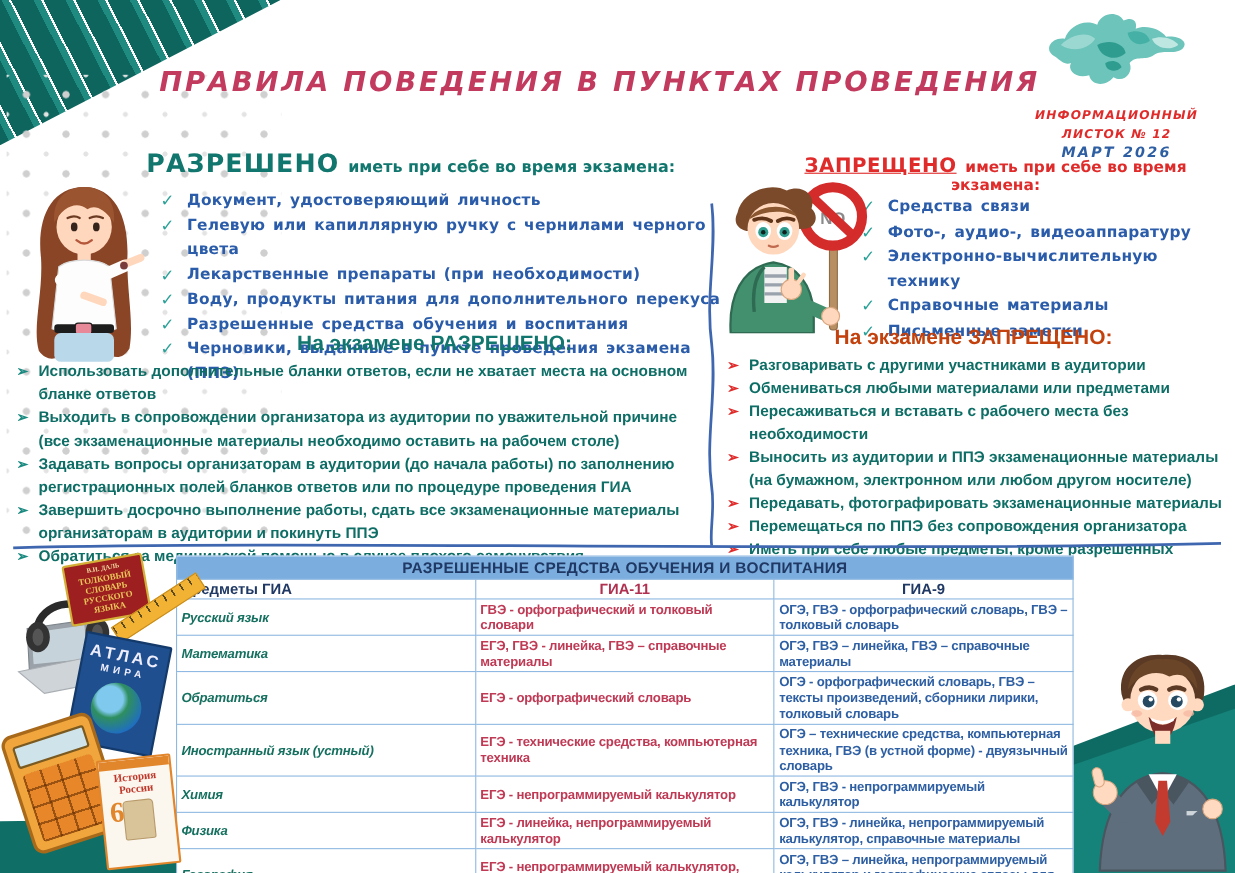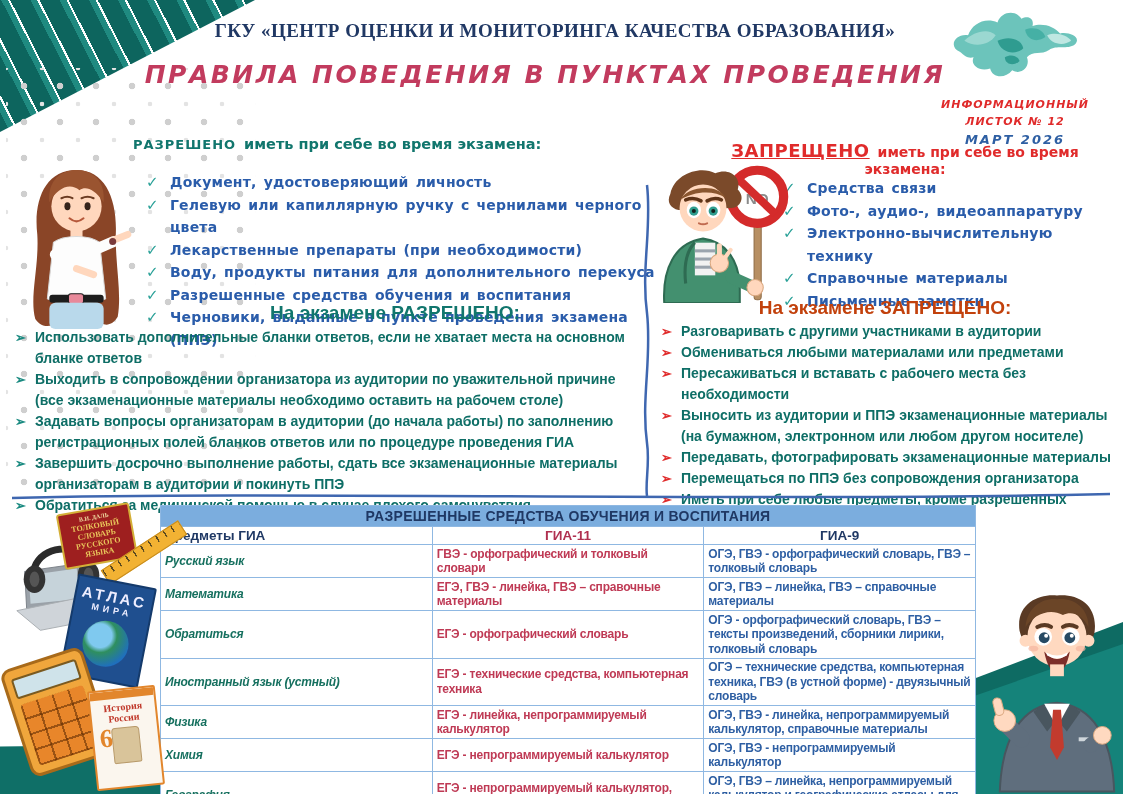--- a/index.html
+++ b/index.html
@@ -35,21 +35,21 @@
   .infobox{position:absolute;right:8px;top:4px;width:200px;text-align:center;z-index:2;}
   .infobox .map{display:block;margin:0 auto;}
   .info-red{font-family:"DejaVu Sans",sans-serif;font-style:italic;font-weight:bold;font-size:11px;
     color:#e02b2b;letter-spacing:1px;line-height:17px;}
   .info-date{font-family:"DejaVu Sans",sans-serif;font-style:italic;font-weight:bold;font-size:13px;
     color:#2e5fa3;letter-spacing:2px;line-height:17px;margin-top:1px;}
 
   
   .sec-head{position:absolute;z-index:2;font-family:"DejaVu Sans",sans-serif;font-weight:bold;}
   .allowed-head{left:133px;top:136px;color:#11766d;font-size:14.5px;}
-  .allowed-head .strong{font-size:13px;letter-spacing:1px;margin-right:8px;text-align:center;}
+  .allowed-head .strong{font-size:23px;letter-spacing:1px;margin-right:8px;text-align:center;}
   .forbidden-head{left:690px;top:140px;width:430px;text-align:center;color:#e02b2b;font-size:14px;}
   .forbidden-head .strong{font-size:18px;letter-spacing:.5px;text-decoration:underline;margin-right:8px;}
 
   
   ul.plain{list-style:none;margin:0;padding:0;position:absolute;z-index:2;}
   .check-list li{position:relative;padding-left:24px;
     font-family:"DejaVu Sans",sans-serif;font-weight:bold;color:#2a5caa;
     font-size:14px;line-height:22.5px;letter-spacing:.2px;word-spacing:2px;}
   .check-list .check{position:absolute;left:0;top:0;color:#2aa198;font-size:15px;}
   .list-allowed{left:146px;top:171px;width:510px;}
@@ -128,21 +128,20 @@
 
   <div class="corner-tl"></div>
   <div class="dots"></div>
   <div class="band-bottom-white"></div>
   <div class="band-bottom"></div>
   <div class="band-line"></div>
   <div class="wedge-br-white"></div>
   <div class="wedge-br"></div>
   <div class="wedge-br2"></div>
 
-  <div class="org">ГКУ «ЦЕНТР ОЦЕНКИ И МОНИТОРИНГА КАЧЕСТВА ОБРАЗОВАНИЯ»</div>
   <div class="title">
     <div>ПРАВИЛА ПОВЕДЕНИЯ В ПУНКТАХ ПРОВЕДЕНИЯ</div>
   </div>
 
   <div class="infobox">
     <svg class="map" width="160" height="92" viewBox="0 0 170 100">
       <path fill="#6cc4bb" d="M25,52 C12,46 20,32 34,34 C38,22 52,14 66,20 C70,8 86,6 92,16 C100,12 106,16 104,24 C114,20 128,24 134,32 C144,30 158,36 150,44 C142,50 130,44 122,50 C114,56 104,50 98,58 C102,68 92,78 82,72 C74,82 60,80 58,70 C46,74 36,66 40,58 C34,60 30,56 25,52 Z"></path>
       <path fill="#9ed9d2" opacity="0.95" d="M30,40 C40,30 56,26 64,34 C58,44 42,48 30,40 Z"></path>
       <path fill="#2f9c90" d="M66,40 C78,34 92,38 94,48 C86,56 70,54 66,40 Z"></path>
       <path fill="#45b0a5" d="M96,28 C106,24 116,28 118,36 C110,42 98,40 96,28 Z"></path>
@@ -309,29 +308,29 @@
           <td class="g9">ОГЭ - орфографический словарь, ГВЭ – тексты произведений, сборники лирики, толковый словарь</td>
         </tr>
 
         <tr>
           <td class="subj">Иностранный язык (устный)</td>
           <td class="g11">ЕГЭ - технические средства, компьютерная техника</td>
           <td class="g9">ОГЭ – технические средства, компьютерная техника, ГВЭ (в устной форме) - двуязычный словарь</td>
         </tr>
 
         <tr>
+          <td class="subj">Химия</td>
+          <td class="g11">ЕГЭ - непрограммируемый калькулятор</td>
+          <td class="g9">ОГЭ, ГВЭ - непрограммируемый калькулятор</td>
+        </tr>
+
+        <tr>
           <td class="subj">Физика</td>
           <td class="g11">ЕГЭ - линейка, непрограммируемый калькулятор</td>
           <td class="g9">ОГЭ, ГВЭ - линейка, непрограммируемый калькулятор, справочные материалы</td>
-        </tr>
-
-        <tr>
-          <td class="subj">Химия</td>
-          <td class="g11">ЕГЭ - непрограммируемый калькулятор</td>
-          <td class="g9">ОГЭ, ГВЭ - непрограммируемый калькулятор</td>
         </tr>
 
         <tr>
           <td class="subj">География</td>
           <td class="g11">ЕГЭ - непрограммируемый калькулятор, географические карты</td>
           <td class="g9">ОГЭ, ГВЭ – линейка, непрограммируемый калькулятор и географические атласы для 7-9 классов</td>
         </tr>
 
       </tbody>
   </table>

